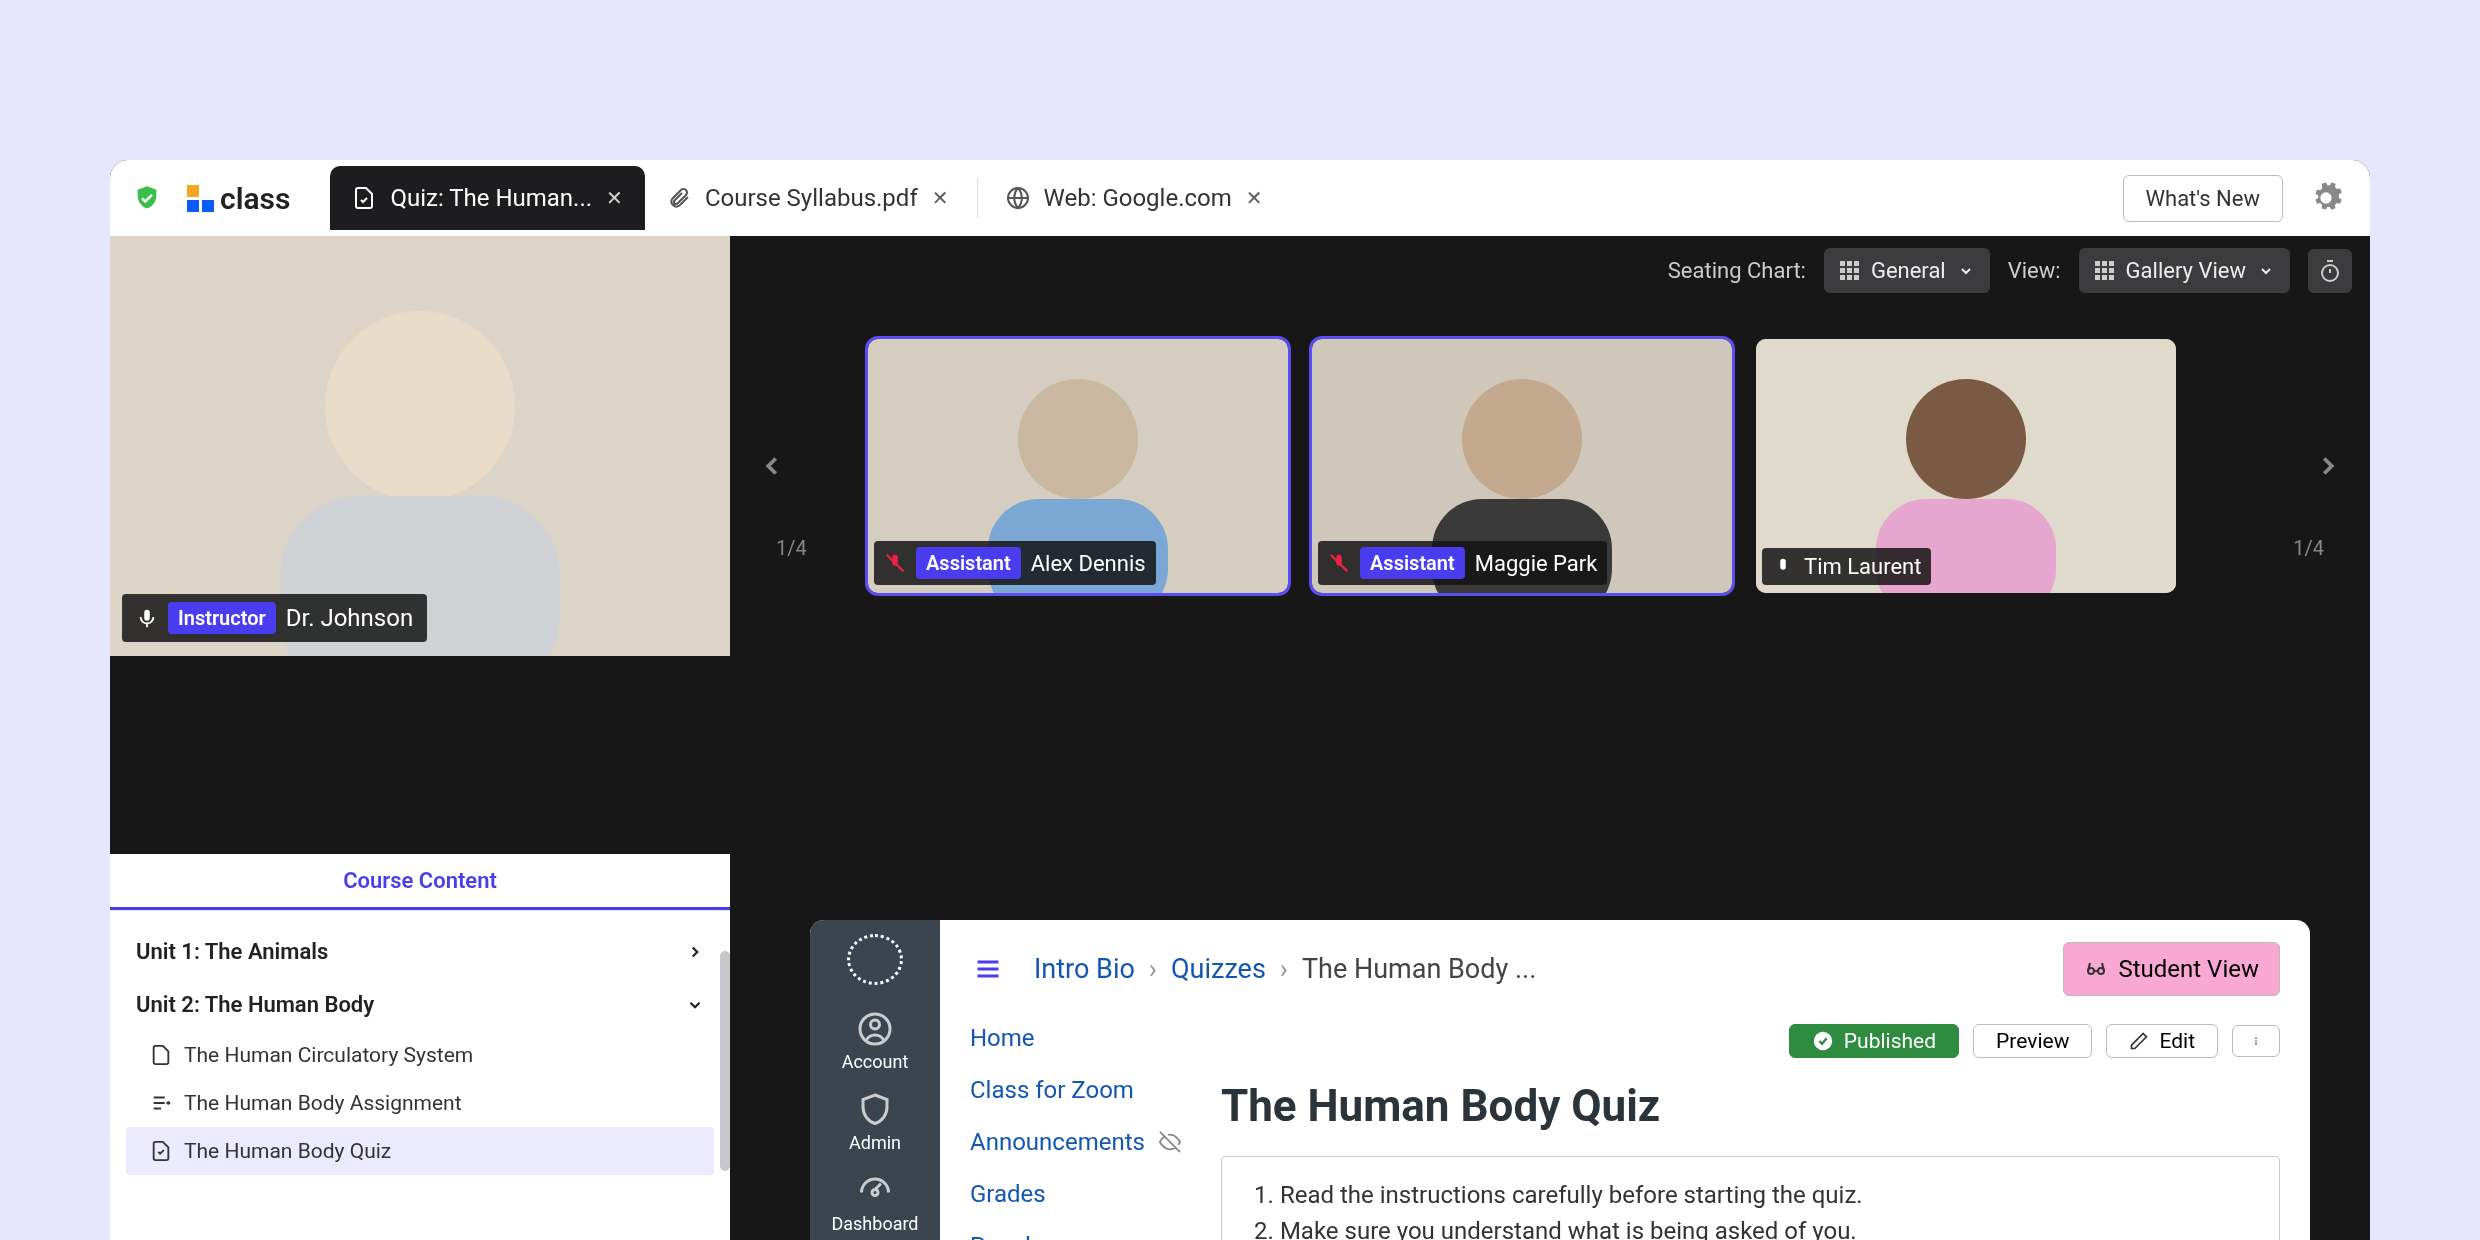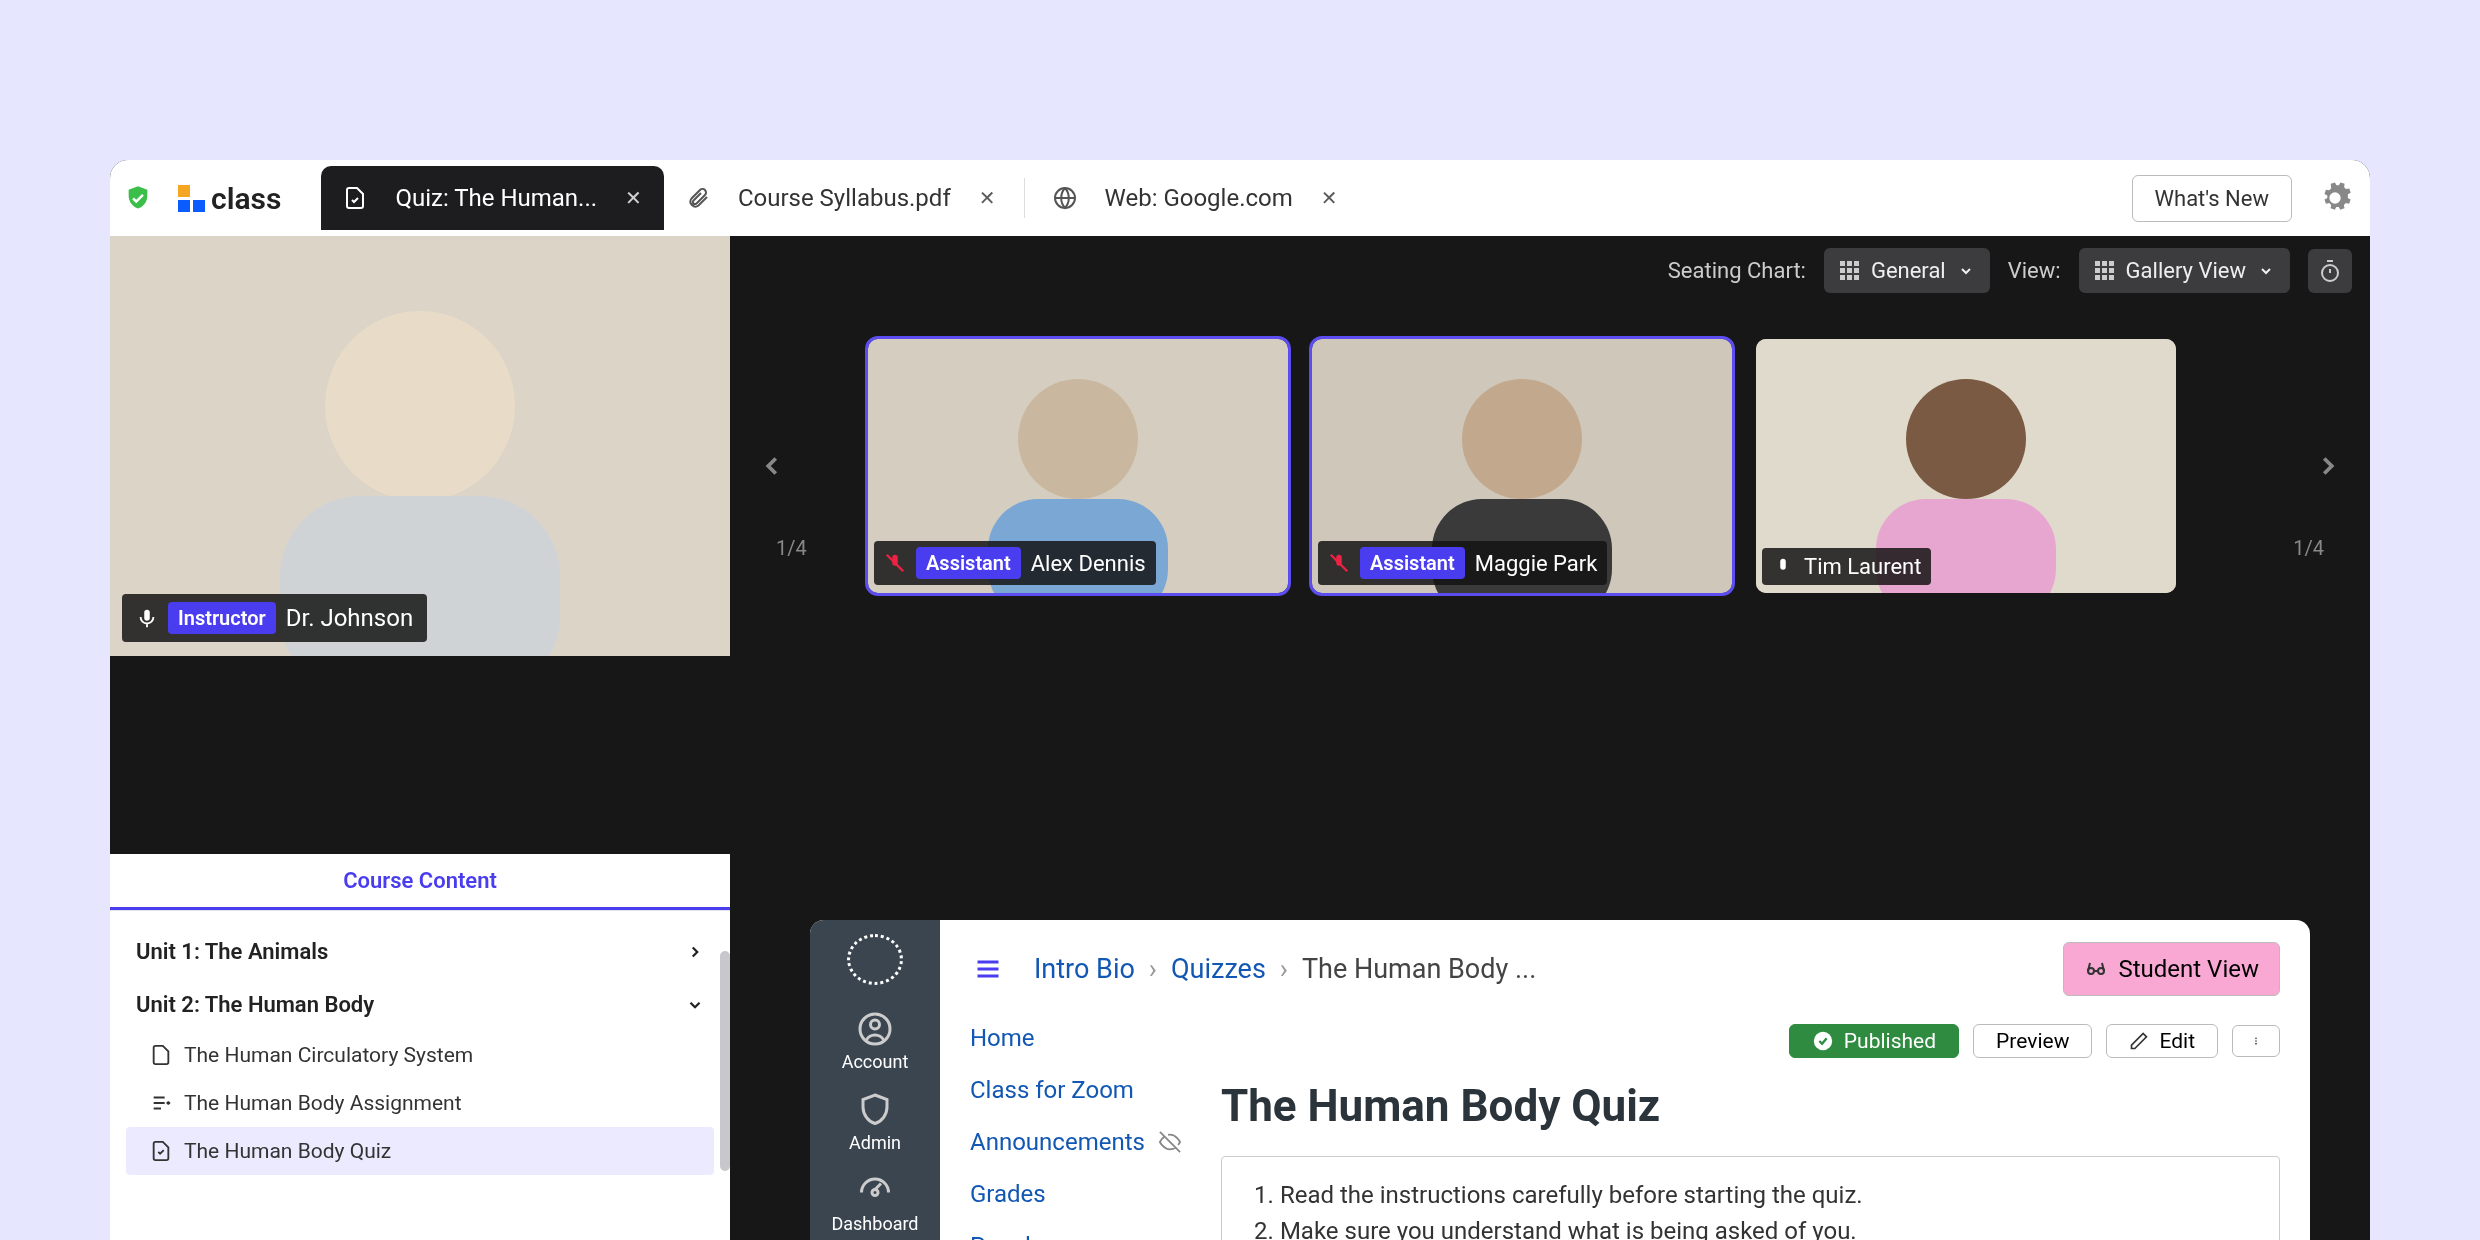--- a/index.html
+++ b/index.html
@@ -1,27 +1,27 @@
 <!DOCTYPE html>
 <html><head>
 <meta charset="utf-8">
 <style>
 * { margin: 0; padding: 0; box-sizing: border-box; font-family: -apple-system, BlinkMacSystemFont, "Segoe UI", Roboto, sans-serif; }
 body { background: #e6e6ff; width: 2480px; height: 1240px; position: relative; overflow: hidden; }
 .app-window { position: absolute; left: 110px; top: 160px; width: 2260px; height: 1080px; background: #171717; border-radius: 18px 18px 0 0; overflow: hidden; }
 
 
-.tab-bar { height: 76px; background: #fff; display: flex; align-items: center; padding: 0 2px; gap: 10px; }
+.tab-bar { height: 76px; background: #fff; display: flex; align-items: center; padding: 0 11px; gap: 10px; }
 .shield { width: 28px; height: 28px; color: #3bbf4a; margin-left: 12px; margin-right: 16px; }
 .logo { display: flex; align-items: center; gap: 6px; font-weight: 600; font-size: 30px; color: #222; margin-right: 30px; }
 .logo-mark { display: grid; grid-template-columns: 12px 12px; grid-template-rows: 12px 12px; gap: 3px; }
 .logo-mark span:nth-child(1){ background: #f5a623; } .logo-mark span:nth-child(2){ background: transparent; }
 .logo-mark span:nth-child(3){ background: #0a5cff; } .logo-mark span:nth-child(4){ background: #0a5cff; }
 .tabs { display: flex; align-items: center; height: 100%; }
-.tab { display: flex; align-items: center; gap: 28px; height: 64px; padding: 0 22px; font-size: 24px; color: #333; border-radius: 10px 10px 0 0; cursor: pointer; }
+.tab { display: flex; align-items: center; gap: 14px; height: 64px; padding: 0 22px; font-size: 24px; color: #333; border-radius: 10px 10px 0 0; cursor: pointer; }
 .tab.active { background: #1d1d1f; color: #fff; }
 .tab .close { font-size: 20px; opacity: .8; }
 .tab-sep { width: 1px; height: 40px; background: #ddd; margin: 0 6px; }
 .spacer { flex: 1; }
 .whats-new { border: 1px solid #bbb; background: #fff; border-radius: 6px; padding: 10px 22px; font-size: 22px; color: #333; }
 .gear { width: 34px; height: 34px; color: #888; margin: 0 16px; }
 
 
 .video-area { height: 600px; background: #171717; position: relative; }
 .instructor-tile { position: absolute; left: 0; top: 0; width: 620px; height: 420px; background: linear-gradient(135deg,#d8ccc0,#e8e0d5); border-radius: 0; overflow: hidden; padding-left: 40px; }

